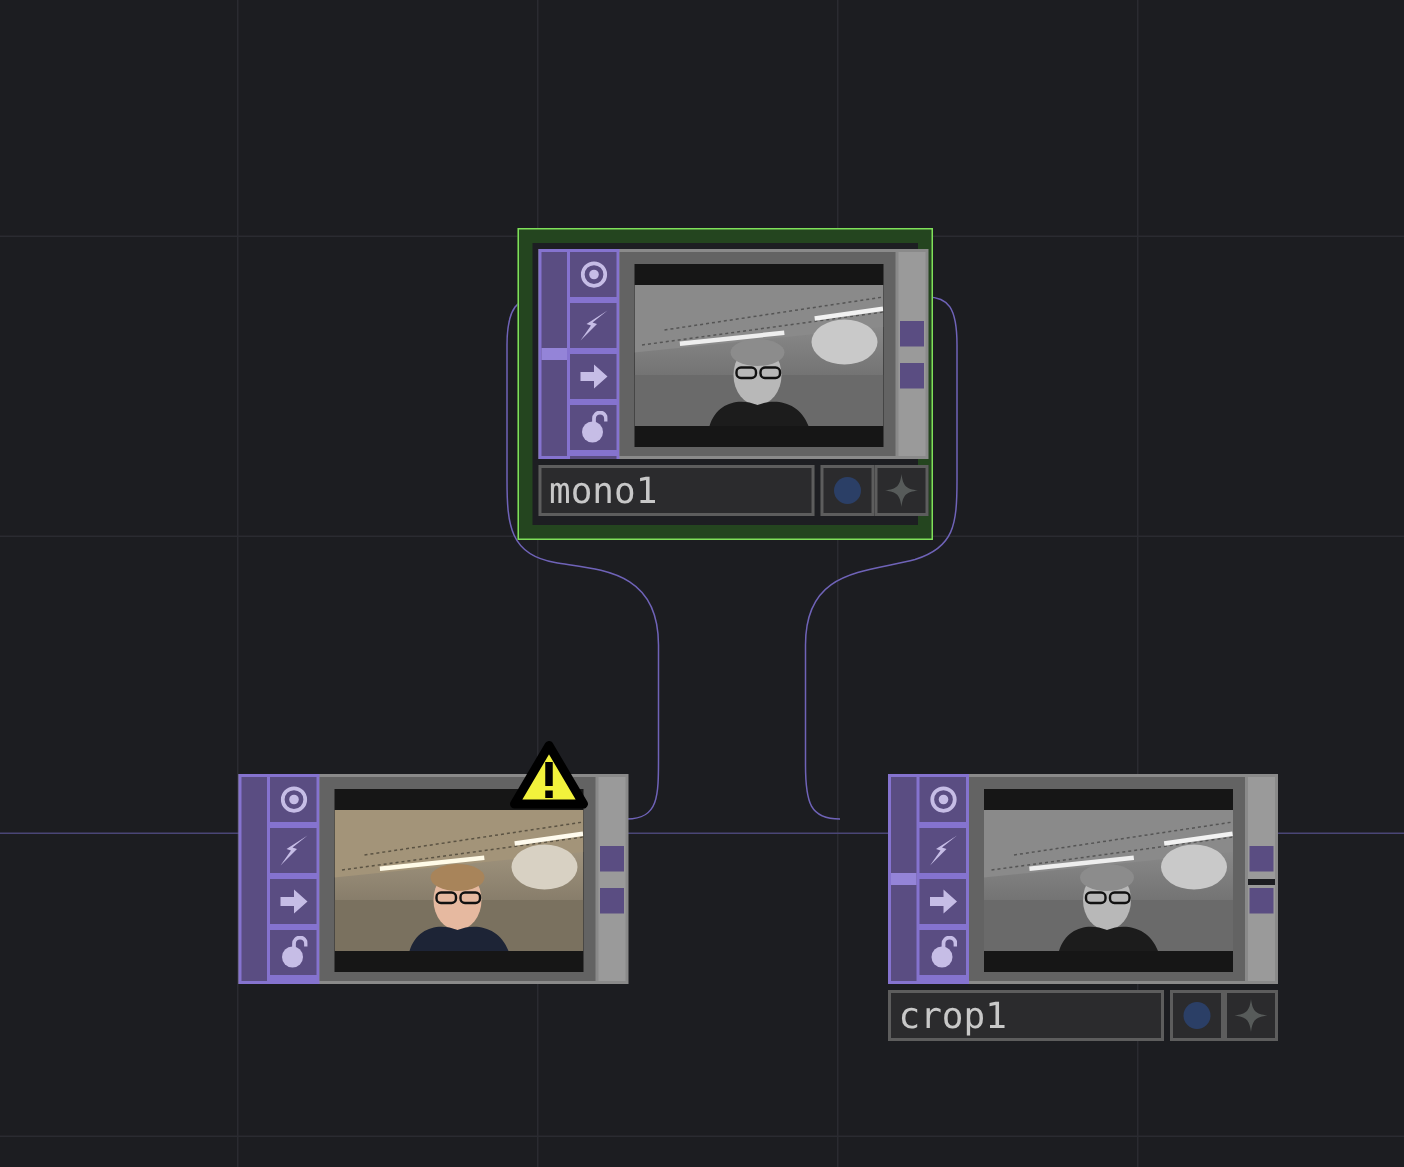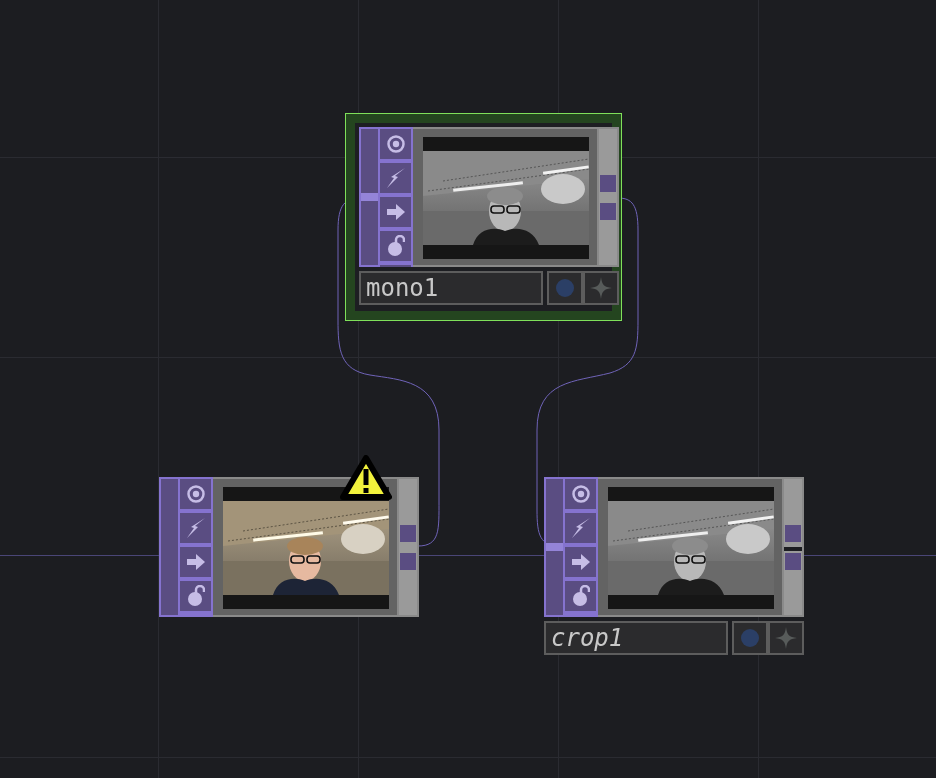--- a/index.html
+++ b/index.html
@@ -8,21 +8,21 @@
       background: #1c1d21;
       position: relative;
       font-family: "DejaVu Sans Mono", "Liberation Mono", monospace;
     }
     .grid-v { position: absolute; top: 0; width: 1px; height: 778px; background: #2a2b31; }
     .grid-h { position: absolute; left: 0; height: 1px; width: 936px; background: #2a2b31; }
     .ref-line { position: absolute; left: 0; width: 936px; height: 1px; background: #4a4677; }
 
     svg.wires { position: absolute; left: 0; top: 0; pointer-events: none; }
 
-    .node { position: absolute; width: 249px; height: 180px; }
+    .node { position: absolute; width: 249px; height: 180px; margin-top: 39px; }
     .node.selected::before {
       content: ""; position: absolute; left: -14px; top: -14px; right: -14px; bottom: -14px;
       border: 1px solid #7fe05a; background: #24451f; z-index: 0;
     }
     .node.selected::after {
       content: ""; position: absolute; left: -4px; top: -4px; right: -4px; bottom: -4px;
       background: #1d1e22; z-index: 0;
     }
     .node-body {
       position: absolute; left: 0; top: 0; width: 260px; height: 140px;
@@ -236,21 +236,21 @@
   </div>
   <div class="warning" style="left:181px;top:-22px;">
     <svg width="52" height="46" viewBox="0 0 52 46">
       <path d="M26,3 L49,42 L3,42 Z" fill="#f2f23c" stroke="#000" stroke-width="6" stroke-linejoin="round"></path>
       <rect x="23.5" y="14" width="5" height="16" fill="#000"></rect>
       <rect x="23.5" y="33" width="5" height="5" fill="#000"></rect>
     </svg>
   </div>
 </div>
 
-<div class="node" style="left:544px;top:477px;font-style:italic;">
+<div class="node" style="left:592px;top:477px;">
   <div class="node-body">
     <div class="left-panel">
       <div class="in-strip"></div>
       <div class="in-connector" style="top:66px"></div>
       <div class="icon-btn" style="top:2px">
         <svg width="18" height="18" viewBox="0 0 18 18">
             <circle cx="9" cy="9" r="7.5" fill="none" stroke="#c6bde6" stroke-width="2.5"></circle>
             <circle cx="9" cy="9" r="3.2" fill="#c6bde6"></circle>
           </svg>
       </div>

